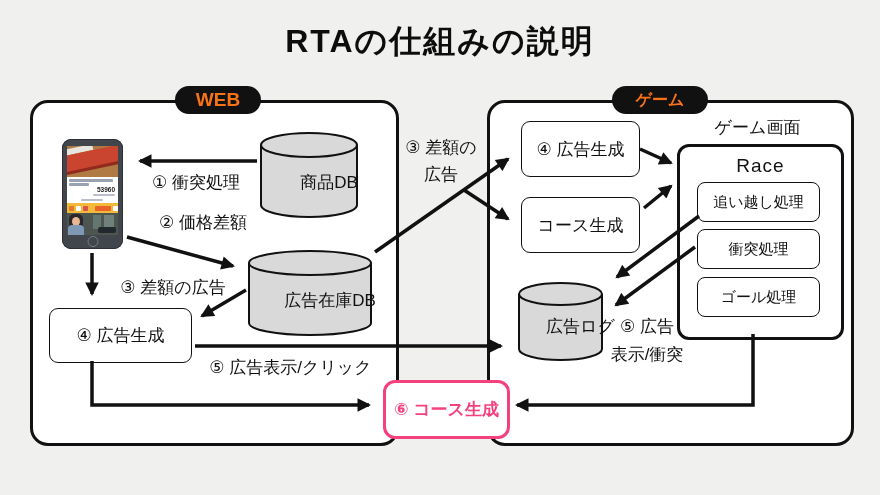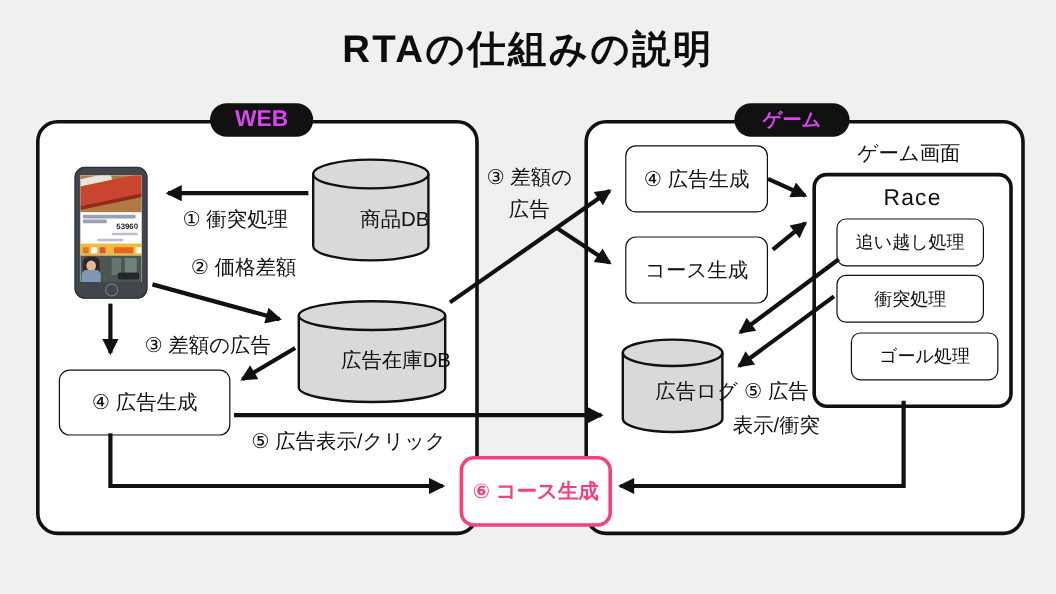--- a/index.html
+++ b/index.html
@@ -1,21 +1,21 @@
 <!DOCTYPE html>
 <html><head>
 <meta charset="utf-8">
 <style>
   html,body{margin:0;padding:0;background:#f0f0ee;}
   .canvas{position:relative;width:880px;height:495px;background:#f0f0ee;overflow:hidden;
           font-family:"Liberation Sans","DejaVu Sans",sans-serif;color:#111;}
   .title{position:absolute;left:0;top:20px;width:100%;text-align:center;
          font-size:32px;font-weight:900;letter-spacing:2px;color:#0d0d0d;}
   .bigbox{position:absolute;background:#fff;border:3.5px solid #111;border-radius:18px;}
-  .pill{position:absolute;background:#111;color:#d946ef;border-radius:15px;height:28px;
+  .pill{position:absolute;background:#111;color:#f97316;border-radius:15px;height:28px;
         display:flex;align-items:center;justify-content:center;font-weight:bold;z-index:3;}
   .node{position:absolute;background:#fff;border:1.7px solid #111;border-radius:9px;
         display:flex;align-items:center;justify-content:center;font-size:17px;z-index:2;}
   .lbl{position:absolute;font-size:17px;text-align:center;z-index:2;line-height:1.3;}
   .cyl{position:absolute;z-index:2;}
   .cyl .cyl-label{position:absolute;left:0;width:100%;text-align:center;font-size:17px;margin-left:20px;}
   .racebox{position:absolute;left:677px;top:144px;width:161px;height:190px;background:#fff;
            border:3.6px solid #111;border-radius:12px;z-index:2;}
   .race-title{position:absolute;left:0;top:8px;width:100%;text-align:center;font-size:19px;
               font-weight:500;letter-spacing:1px;}
@@ -131,21 +131,21 @@
   </div>
 
   <div class="node" style="left:521px;top:121px;width:117px;height:54px;">④ 広告生成</div>
   <div class="node" style="left:521px;top:197px;width:117px;height:54px;">コース生成</div>
   <div class="lbl" style="left:700px;top:117px;width:115px;font-weight:500;">ゲーム画面</div>
 
   <div class="racebox">
     <div class="race-title">Race</div>
     <div class="race-item" style="top:35px;">追い越し処理</div>
     <div class="race-item" style="top:82px;">衝突処理</div>
-    <div class="race-item" style="top:130px;margin-left:12px;">ゴール処理</div>
+    <div class="race-item" style="top:130px;">ゴール処理</div>
   </div>
 
   <div class="cyl" style="left:517px;top:281px;width:87px;height:82px;">
     <svg width="87" height="82" viewBox="0 0 87 82">
       <path d="M2,13 v55 a41.5,11 0 0,0 83,0 v-55" fill="#d9d9d9" stroke="#111" stroke-width="2"></path>
       <ellipse cx="43.5" cy="13" rx="41.5" ry="11" fill="#d9d9d9" stroke="#111" stroke-width="2"></ellipse>
     </svg>
     <div class="cyl-label" style="top:34px;">広告ログ</div>
   </div>
 

